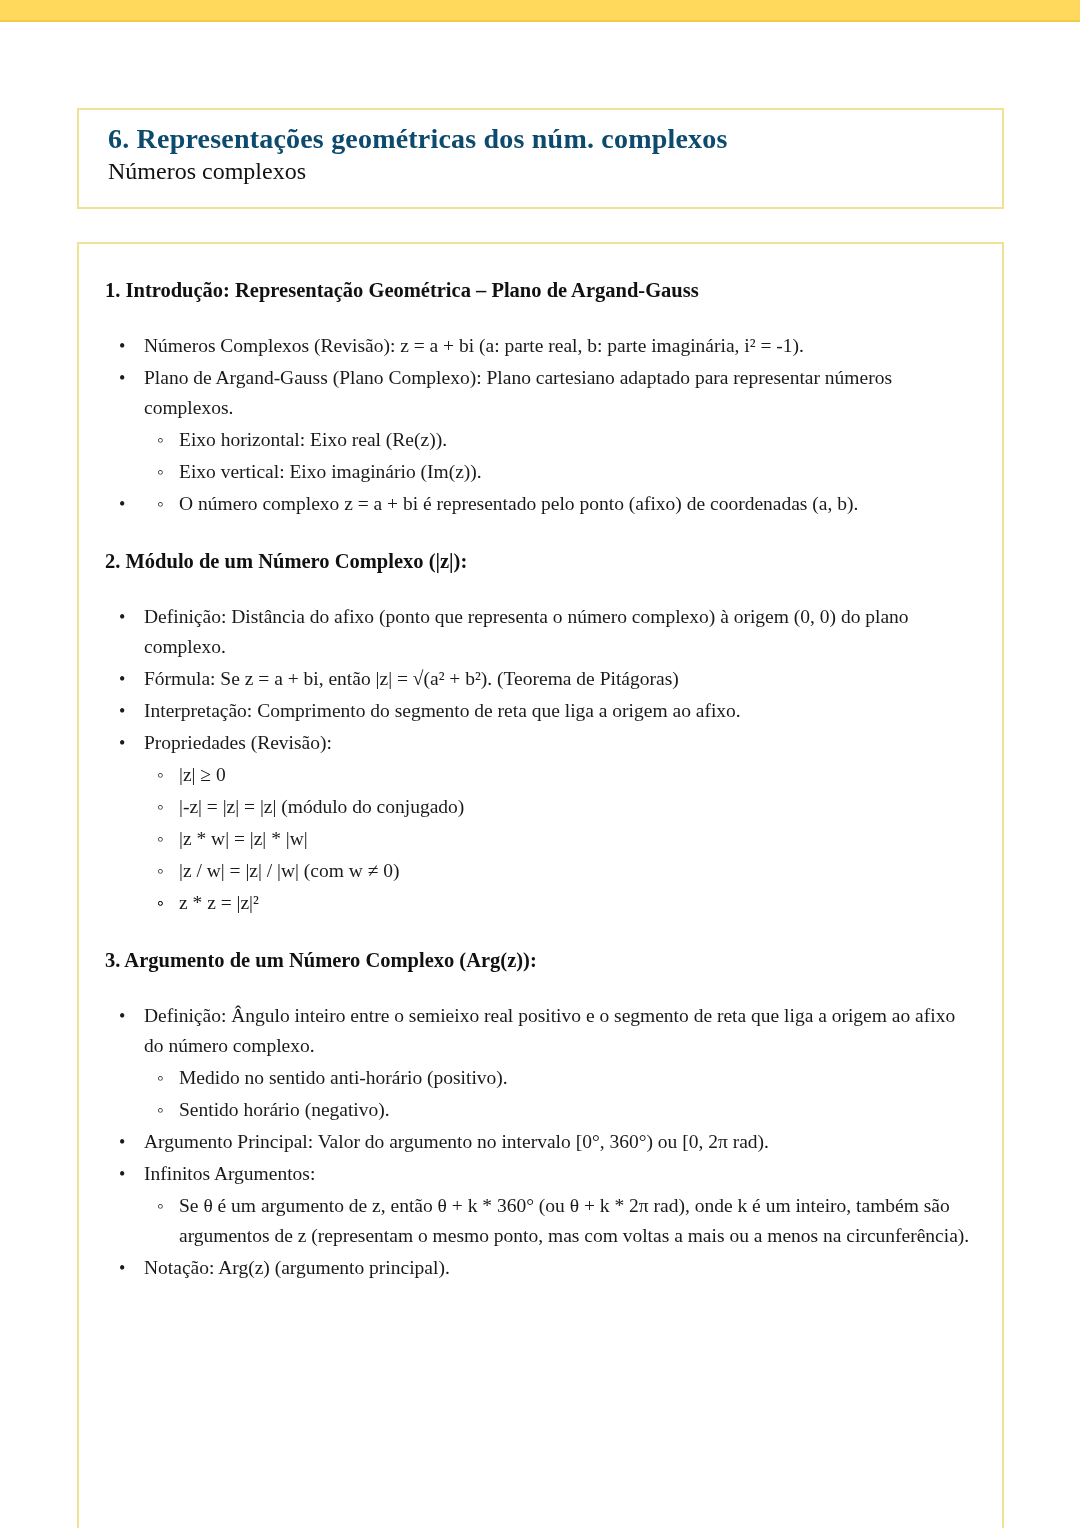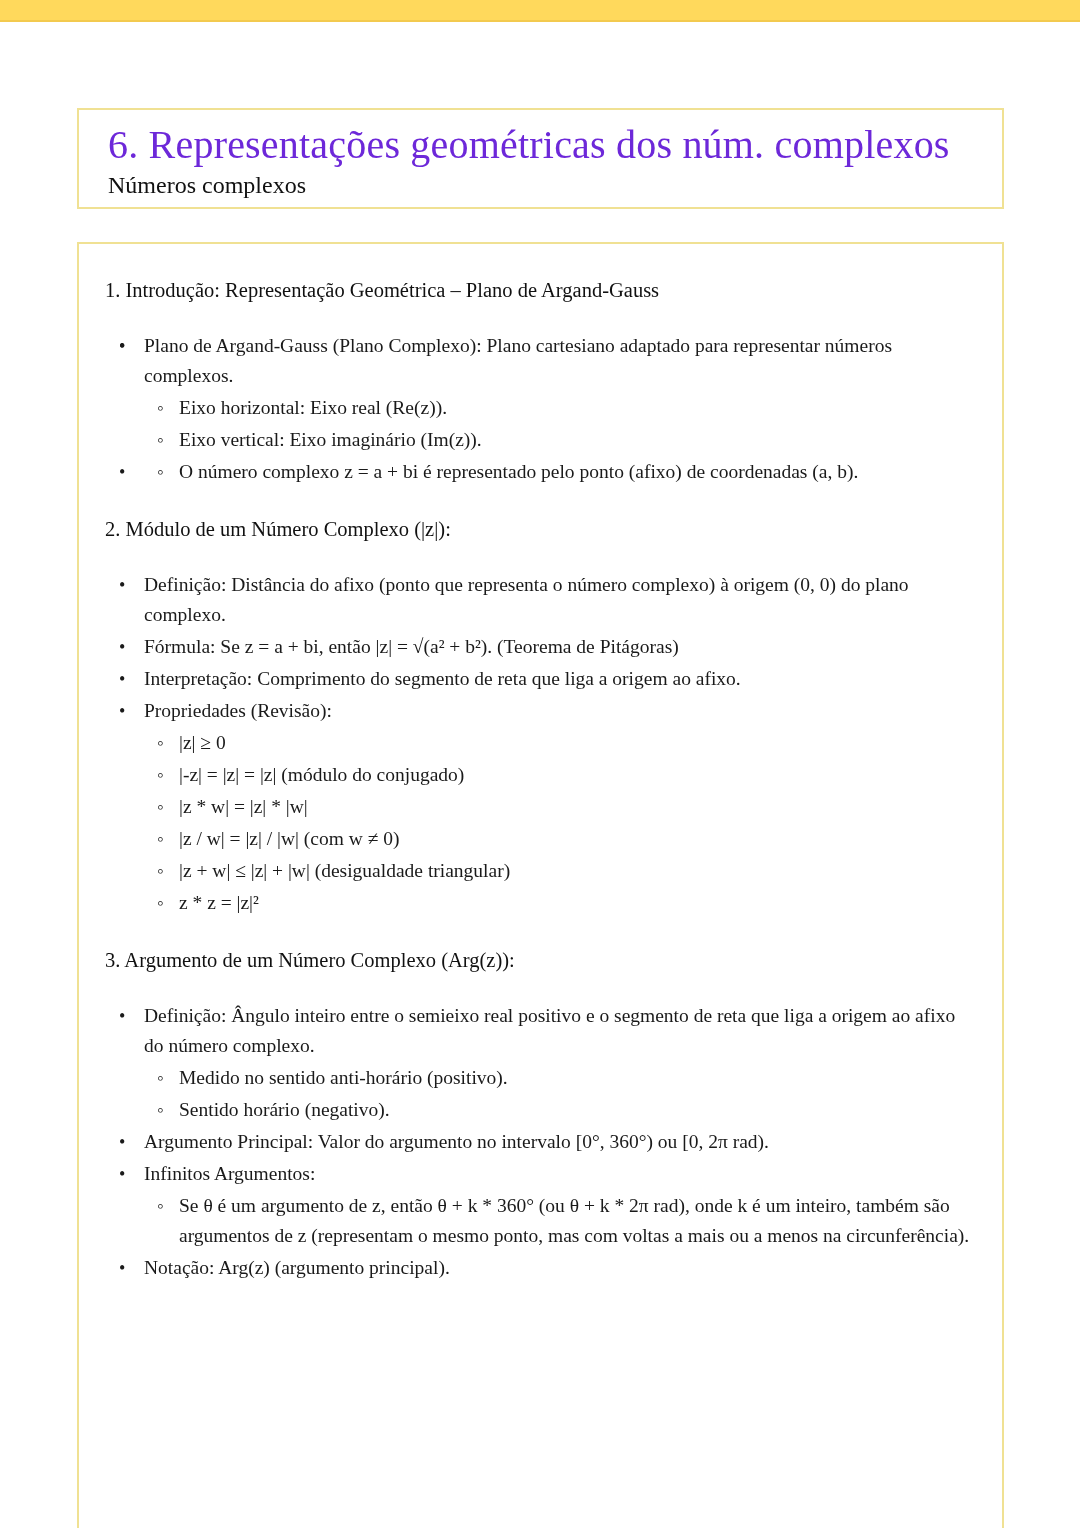--- a/index.html
+++ b/index.html
@@ -22,44 +22,44 @@
     margin-left: 77px;
     border: 2px solid #f0e193;
     background: #ffffff;
   }
   .title-card {
     margin-top: 86px;
     padding: 13px 26px 15px 29px;
     height: 101px;
   }
   .page-title {
-    font-size: 40px;
-    font-weight: normal;
+    font-size: 28px;
+    font-weight: bold;
     line-height: 1.12;
-    color: #6d28d9;
+    color: #0c4a6e;
     letter-spacing: 0.2px;
     white-space: nowrap;
   }
   .page-subtitle {
     font-size: 24px;
     line-height: 1.2;
     color: #111111;
     margin-top: 3px;
   }
   .content-card {
     margin-top: 33px;
     padding: 32px 30px 40px 26px;
     height: 1336px;
     overflow: hidden;
   }
   .section { margin: 0; }
   .section + .section { margin-top: 12px; }
   .section-heading {
     font-size: 20.5px;
-    font-weight: normal;
+    font-weight: bold;
     color: #111111;
     line-height: 28px;
     margin: 28px 0 27px 0;
   }
   .section:first-child .section-heading { margin-top: 0; }
   ul.bullet-list { list-style: none; }
   .bullet-list li {
     position: relative;
     font-size: 19.5px;
     line-height: 30px;
@@ -84,40 +84,40 @@
 <div class="card title-card">
   <div class="page-title">6. Representações geométricas dos núm. complexos</div>
   <div class="page-subtitle">Números complexos</div>
 </div>
 
 <div class="card content-card">
   <div id="sections">
       <section class="section">
         <h2 class="section-heading">1. Introdução: Representação Geométrica – Plano de Argand-Gauss</h2>
         <ul class="bullet-list">
-          <li class="lvl1"><span class="marker">•</span></li>
+          <li class="lvl1"><span class="marker">•</span><span>Números Complexos (Revisão): z = a + bi (a: parte real, b: parte imaginária, i² = -1).</span></li>
           <li class="lvl1"><span class="marker">•</span><span>Plano de Argand-Gauss (Plano Complexo): Plano cartesiano adaptado para representar números complexos.</span></li>
           <li class="lvl2"><span class="marker">◦</span><span>Eixo horizontal: Eixo real (Re(z)).</span></li>
           <li class="lvl2"><span class="marker">◦</span><span>Eixo vertical: Eixo imaginário (Im(z)).</span></li>
           <li class="lvl1"><span class="marker">•</span></li>
           <li class="lvl2"><span class="marker">◦</span><span>O número complexo z = a + bi é representado pelo ponto (afixo) de coordenadas (a, b).</span></li>
         </ul>
       </section>
       <section class="section">
         <h2 class="section-heading">2. Módulo de um Número Complexo (|z|):</h2>
         <ul class="bullet-list">
           <li class="lvl1"><span class="marker">•</span><span>Definição: Distância do afixo (ponto que representa o número complexo) à origem (0, 0) do plano complexo.</span></li>
           <li class="lvl1"><span class="marker">•</span><span>Fórmula: Se z = a + bi, então |z| = √(a² + b²). (Teorema de Pitágoras)</span></li>
           <li class="lvl1"><span class="marker">•</span><span>Interpretação: Comprimento do segmento de reta que liga a origem ao afixo.</span></li>
           <li class="lvl1"><span class="marker">•</span><span>Propriedades (Revisão):</span></li>
           <li class="lvl2"><span class="marker">◦</span><span>|z| ≥ 0</span></li>
           <li class="lvl2"><span class="marker">◦</span><span>|-z| = |z| = |z| (módulo do conjugado)</span></li>
           <li class="lvl2"><span class="marker">◦</span><span>|z * w| = |z| * |w|</span></li>
           <li class="lvl2"><span class="marker">◦</span><span>|z / w| = |z| / |w| (com w ≠ 0)</span></li>
-          <li class="lvl2"><span class="marker">◦</span><span>|z + w| ≤ |z| + |w| (desigualdade triangular)</span></li>
+          <li class="lvl2"><span class="marker">◦</span></li>
           <li class="lvl2"><span class="marker">◦</span><span>z * z = |z|²</span></li>
         </ul>
       </section>
       <section class="section">
         <h2 class="section-heading">3. Argumento de um Número Complexo (Arg(z)):</h2>
         <ul class="bullet-list">
           <li class="lvl1"><span class="marker">•</span><span>Definição: Ângulo inteiro entre o semieixo real positivo e o segmento de reta que liga a origem ao afixo do número complexo.</span></li>
           <li class="lvl2"><span class="marker">◦</span><span>Medido no sentido anti-horário (positivo).</span></li>
           <li class="lvl2"><span class="marker">◦</span><span>Sentido horário (negativo).</span></li>
           <li class="lvl1"><span class="marker">•</span><span>Argumento Principal: Valor do argumento no intervalo [0°, 360°) ou [0, 2π rad).</span></li>

